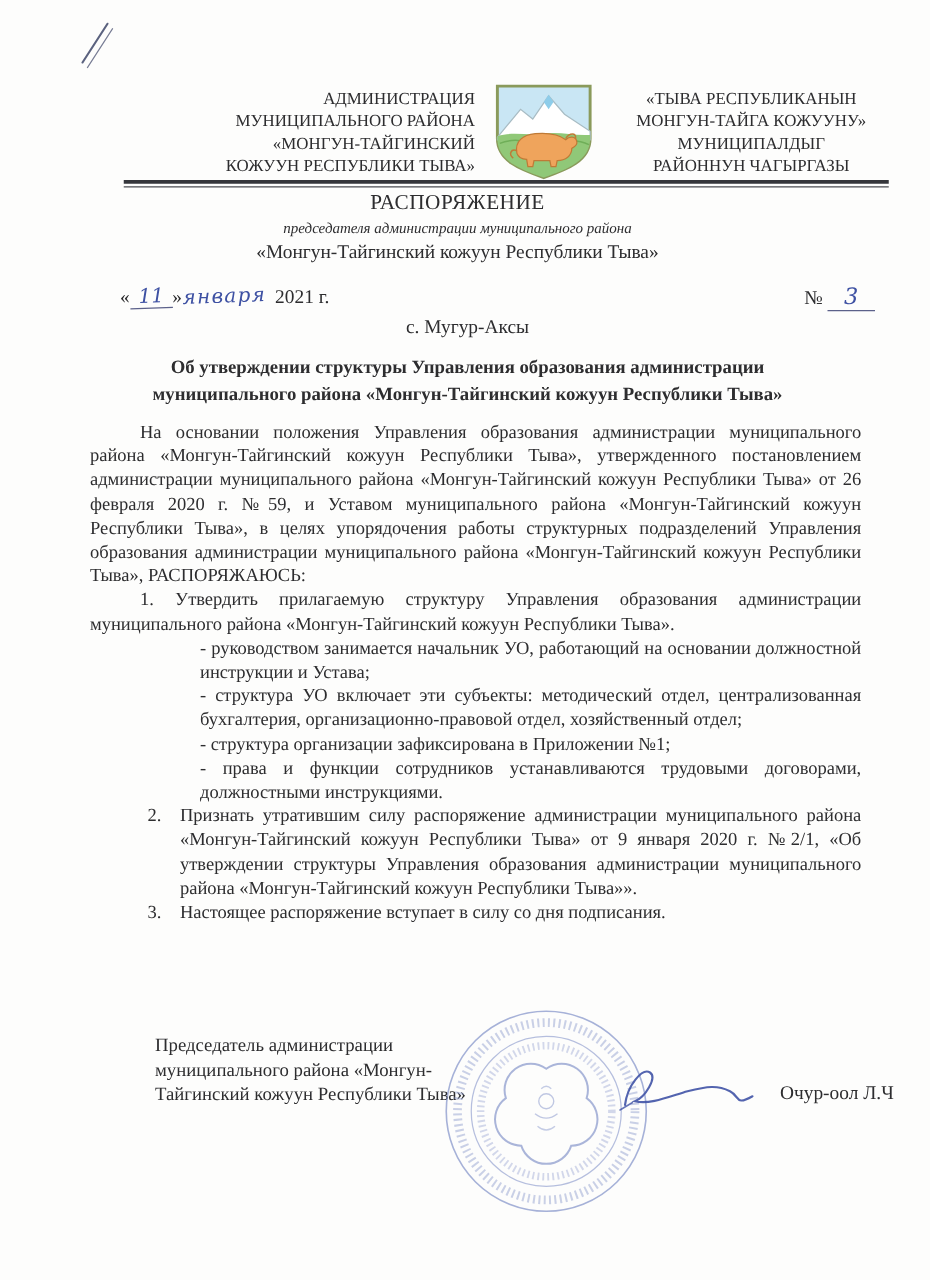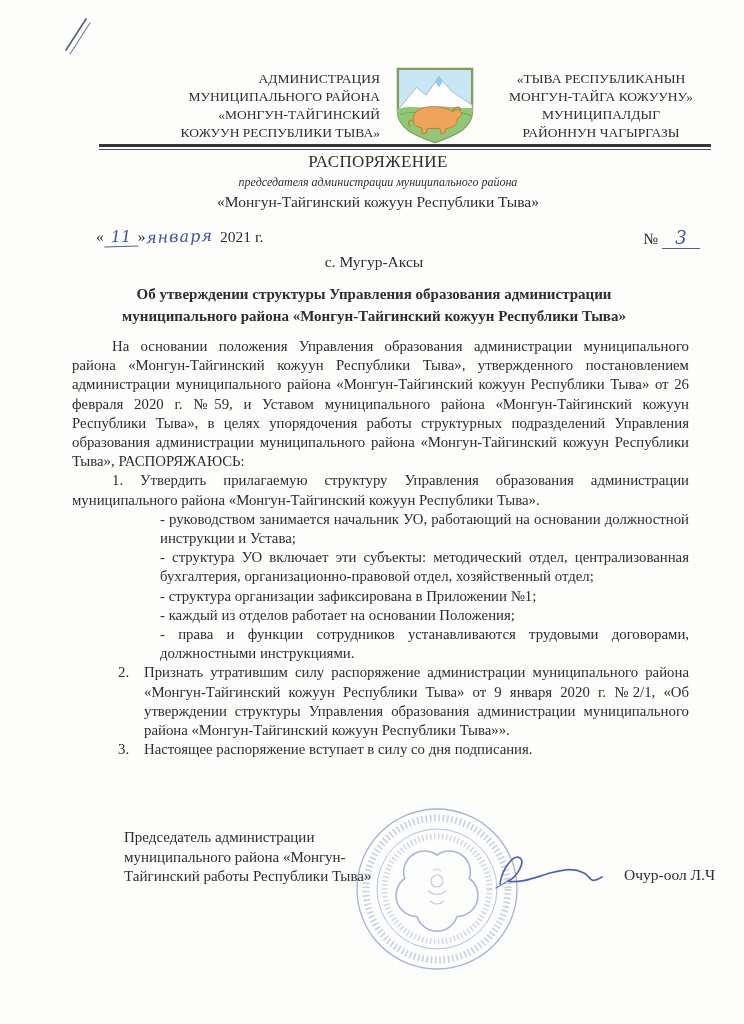--- a/index.html
+++ b/index.html
@@ -14,21 +14,21 @@
   .header{position:absolute;left:98px;top:66px;width:614px;display:flex;
           justify-content:space-between;align-items:flex-start;text-align:center;
           font-size:13.5px;line-height:18px;}
   .org-block{padding-top:4px;}
   .org-left{width:282px;text-align:right;}
   .org-right{width:222px;}
   .emblem{width:88px;height:82px;margin-top:-2px;}
   .rule{position:absolute;left:99px;top:144px;width:612px;height:2px;
         border-top:3px solid #35363b;border-bottom:1px solid #4b4c52;}
   
-  .title-block{position:absolute;left:72px;top:152px;width:612px;text-align:center;}
+  .title-block{position:absolute;left:60px;top:152px;width:612px;text-align:center;}
   .doc-type{font-size:17px;letter-spacing:.4px;}
   .issuer1{font-style:italic;font-size:12px;margin-top:3px;}
   .issuer2{font-size:15.5px;margin-top:3px;}
   
   .dateline{position:absolute;left:96px;top:227px;width:612px;font-size:15.5px;}
   .hw{font-family:"DejaVu Serif", serif;font-style:italic;color:#3e51a3;}
   .day{display:inline-block;min-width:34px;text-align:center;
        border-bottom:1px solid #5c618a;font-size:16px;transform:rotate(-2deg);}
   .month{letter-spacing:1px;font-size:16px;display:inline-block;transform:rotate(-2deg);}
   .num-box{position:absolute;right:8px;top:0;}
@@ -111,37 +111,36 @@
     <div>муниципального района «Монгун-Тайгинский кожуун Республики Тыва»</div>
   </div>
 
   <div class="doc-body">
     <p class="indent">На основании положения Управления образования администрации муниципального района «Монгун-Тайгинский кожуун Республики Тыва», утвержденного постановлением администрации муниципального района «Монгун-Тайгинский кожуун Республики Тыва» от 26 февраля 2020 г. №59, и Уставом муниципального района «Монгун-Тайгинский кожуун Республики Тыва», в целях упорядочения работы структурных подразделений Управления образования администрации муниципального района «Монгун-Тайгинский кожуун Республики Тыва», РАСПОРЯЖАЮСЬ:</p>
     <p class="indent">1. Утвердить прилагаемую структуру Управления образования администрации муниципального района «Монгун-Тайгинский кожуун Республики Тыва».</p>
     <div class="bullets">
       <p>- руководством занимается начальник УО, работающий на основании должностной инструкции и Устава;</p>
       <p>- структура УО включает эти субъекты: методический отдел, централизованная бухгалтерия, организационно-правовой отдел, хозяйственный отдел;</p>
       <p>- структура организации зафиксирована в Приложении №1;</p>
-      <p>- каждый из отделов работает на основании Положения;</p>
       <p>- права и функции сотрудников устанавливаются трудовыми договорами, должностными инструкциями.</p>
     </div>
     <div class="numbered">
       <span class="num">2.</span>
       <span class="txt">Признать утратившим силу распоряжение администрации муниципального района «Монгун-Тайгинский кожуун Республики Тыва» от 9 января 2020 г. №2/1, «Об утверждении структуры Управления образования администрации муниципального района «Монгун-Тайгинский кожуун Республики Тыва»».</span>
     </div>
     <div class="numbered">
       <span class="num">3.</span>
       <span class="txt">Настоящее распоряжение вступает в силу со дня подписания.</span>
     </div>
   </div>
 
   <div class="sig-block">
     <div>Председатель администрации</div>
     <div>муниципального района «Монгун-</div>
-    <div>Тайгинский работы Республики Тыва»</div>
+    <div>Тайгинский кожуун Республики Тыва»</div>
   </div>
 
   <svg class="stamp" viewBox="0 0 172 172">
     <g stroke="#8090c8" fill="none">
       <circle cx="86" cy="86" r="80" stroke-width="1.3" opacity=".85"></circle>
       <circle cx="86" cy="86" r="71" stroke-width="7" stroke-dasharray="1.6 2.7" opacity=".5"></circle>
       <circle cx="86" cy="86" r="60" stroke-width="1" opacity=".7"></circle>
       <circle cx="86" cy="86" r="52.5" stroke-width="6" stroke-dasharray="1.5 2.5" opacity=".42"></circle>
       <g transform="translate(86,86)">
         <path d="M0,-34 A21,21 0 0 1 32.3,-10.5 A21,21 0 0 1 20,27.5 A21,21 0 0 1 -20,27.5 A21,21 0 0 1 -32.3,-10.5 A21,21 0 0 1 0,-34 Z" stroke-width="1.6" opacity=".8"></path>

